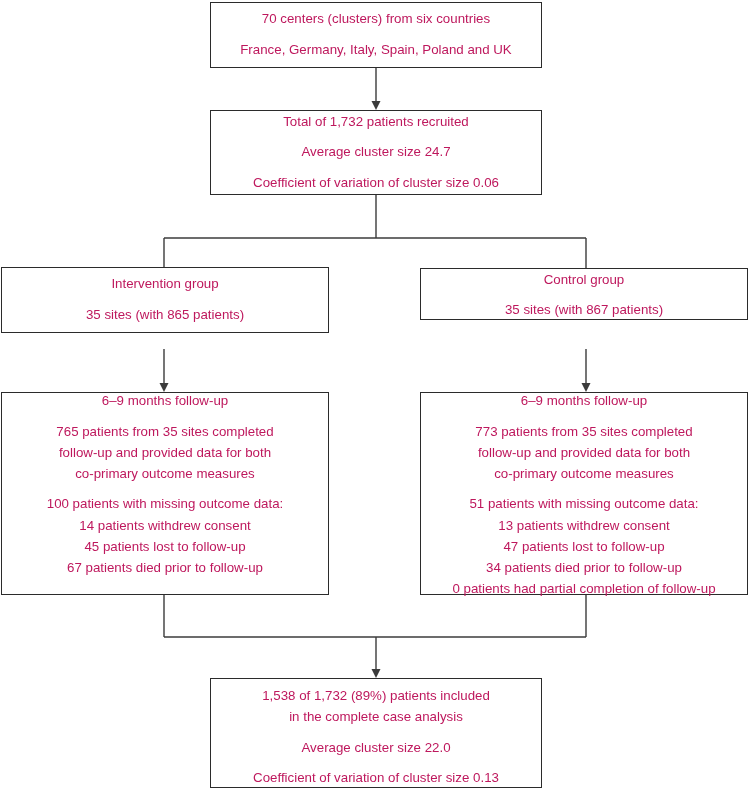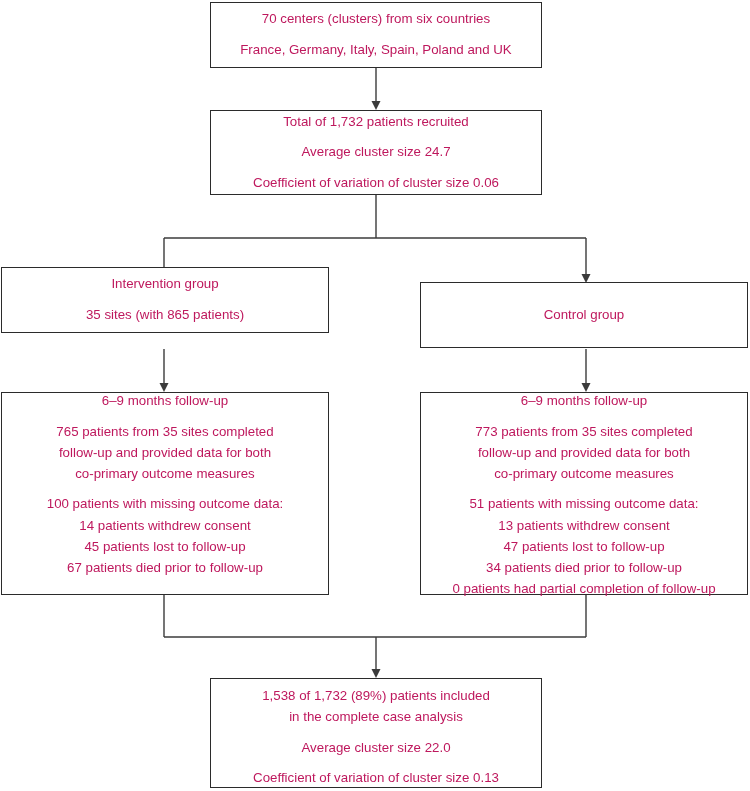--- a/index.html
+++ b/index.html
@@ -68,21 +68,21 @@
     display: block;
     white-space: nowrap;
   }
   .node .line + .line {
     margin-top: 4.5px;
   }
   
   #node-centers      { left: 210px; top: 2px;   width: 332px; height: 66px; }
   #node-recruited    { left: 210px; top: 110px; width: 332px; height: 85px; }
   #node-intervention { left: 1px;   top: 267px; width: 328px; height: 66px; }
-  #node-control      { left: 420px; top: 282px; width: 328px; height: 66px; }
+  #node-control      { left: 420px; top: 268px; width: 328px; height: 52px; justify-content: flex-end; }
   #node-int-followup { left: 1px;   top: 392px; width: 328px; height: 203px; }
   #node-ctl-followup { left: 420px; top: 392px; width: 328px; height: 203px; }
   #node-analysis     { left: 210px; top: 678px; width: 332px; height: 110px; }
 
   #node-int-followup, #node-ctl-followup { justify-content: flex-start; }
   #node-analysis { justify-content: flex-start; padding-top: 9px; }
 </style>
 </head>
 <body>
 
@@ -134,20 +134,21 @@
     <div class="para">Coefficient of variation of cluster size 0.06</div>
   </div>
 
   <div class="node" id="node-intervention">
     <div class="para">Intervention group</div>
     <div class="para">35 sites (with 865 patients)</div>
   </div>
 
   <div class="node" id="node-control">
     <div class="para">Control group</div>
+    <div class="para">35 sites (with 867 patients)</div>
   </div>
 
   <div class="node" id="node-int-followup">
     <div class="para">6–9 months follow-up</div>
     <div class="para">
       <span class="line">765 patients from 35 sites completed</span>
       <span class="line">follow-up and provided data for both</span>
       <span class="line">co-primary outcome measures</span>
     </div>
     <div class="para">

